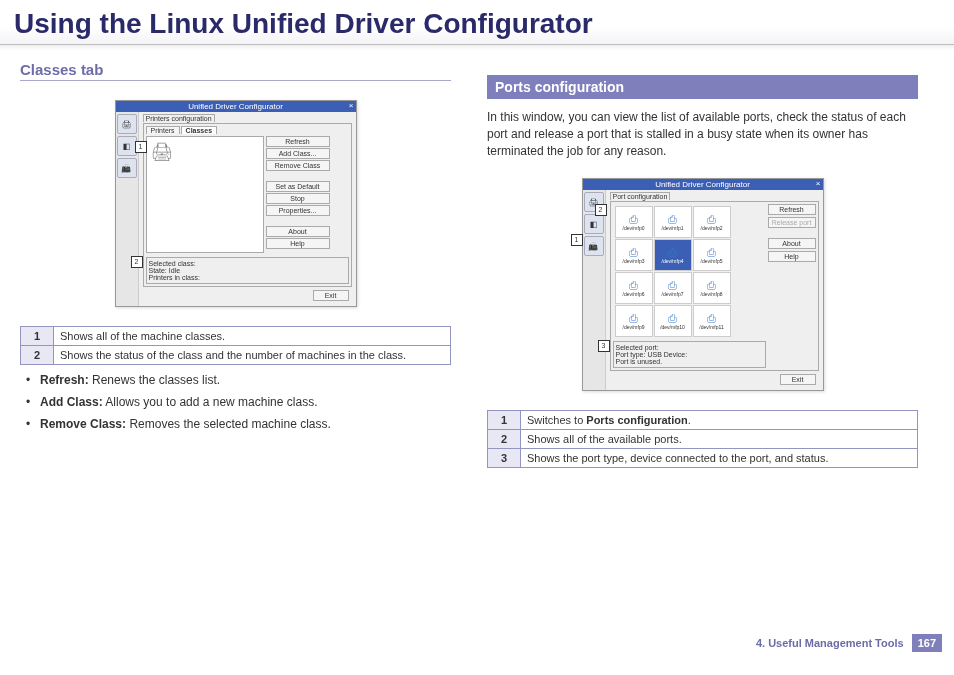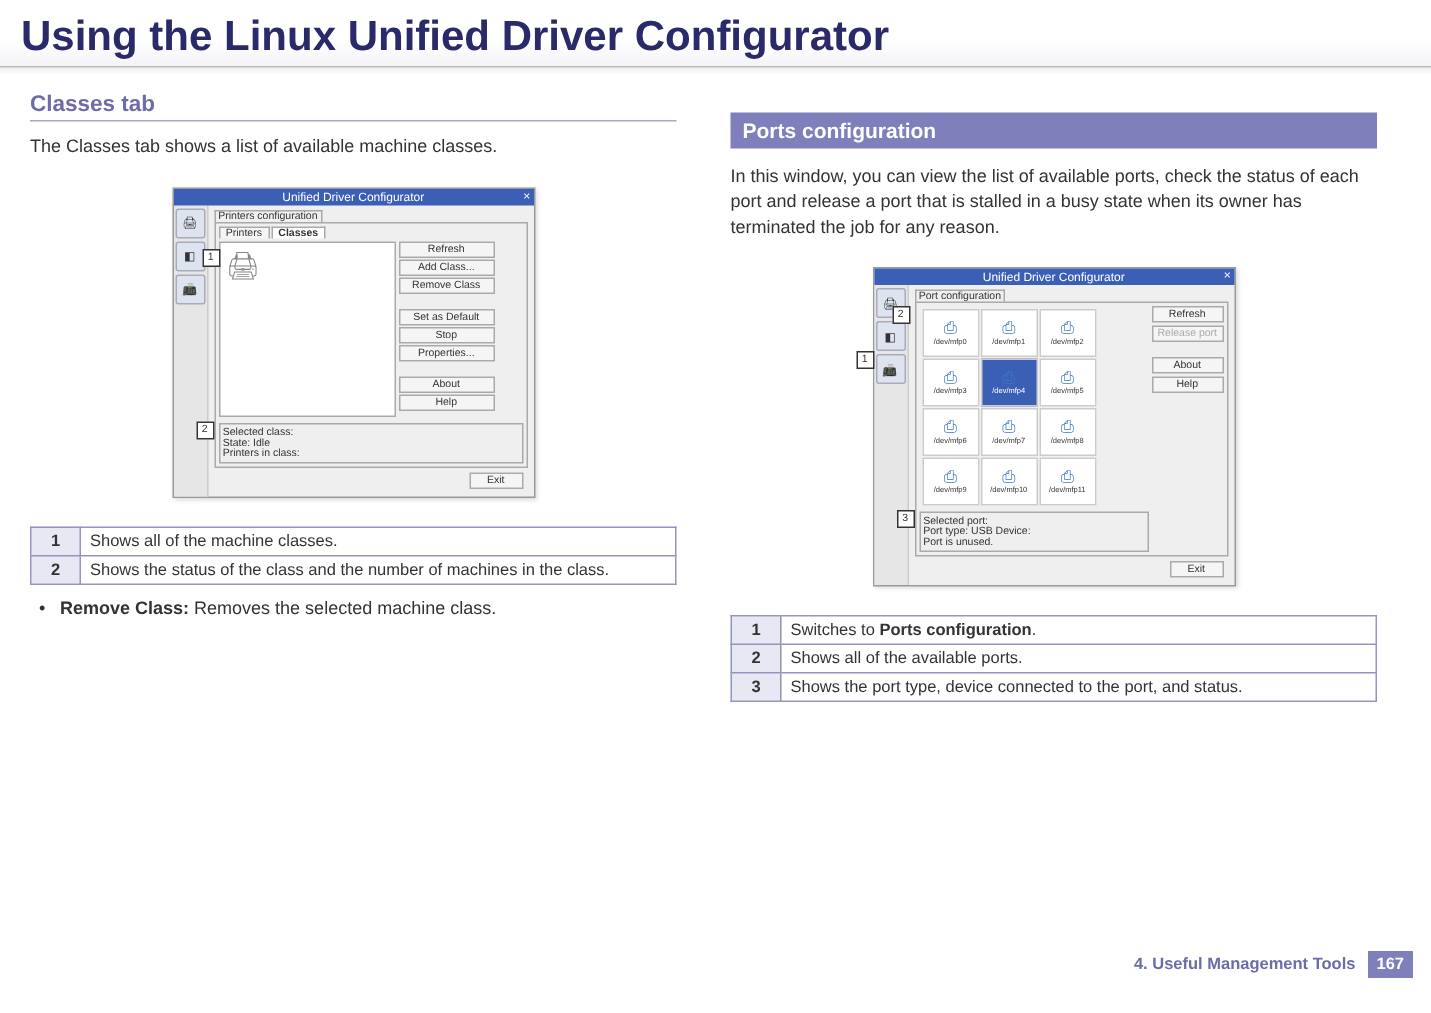--- a/index.html
+++ b/index.html
@@ -160,21 +160,20 @@
 </style>
 </head>
 <body>
 
 <div class="page-title">Using the Linux Unified Driver Configurator</div>
 
 <div class="columns">
 
   <div class="col">
     <div class="section-heading-line">Classes tab</div>
-    <p>The Classes tab shows a list of available machine classes.</p>
 
     <div class="screenshot-wrap">
       <div class="win">
         <div class="win-title">
           <span>Unified Driver Configurator</span>
           <span class="win-close">×</span>
         </div>
         <div class="win-body">
           <div class="win-sidebar">
             <div class="side-ic">🖨</div>
@@ -234,20 +233,22 @@
         <td>Shows all of the machine classes.</td>
       </tr>
       <tr>
         <td class="num">2</td>
         <td>Shows the status of the class and the number of machines in the class.</td>
       </tr>
     </tbody>
       </table>
 
     <ul class="bullets">
+      <li><span class="b">Refresh:</span><span> Renews the classes list.</span></li>
+      <li><span class="b">Add Class:</span><span> Allows you to add a new machine class.</span></li>
       <li><span class="b">Remove Class:</span><span> Removes the selected machine class.</span></li>
     </ul>
   </div>
 
   <div class="col">
     <div class="section-heading-bar">Ports configuration</div>
     <p>In this window, you can view the list of available ports, check the status of each port and release a port that is stalled in a busy state when its owner has terminated the job for any reason.</p>
 
     <div class="screenshot-wrap">
       <div class="win">

